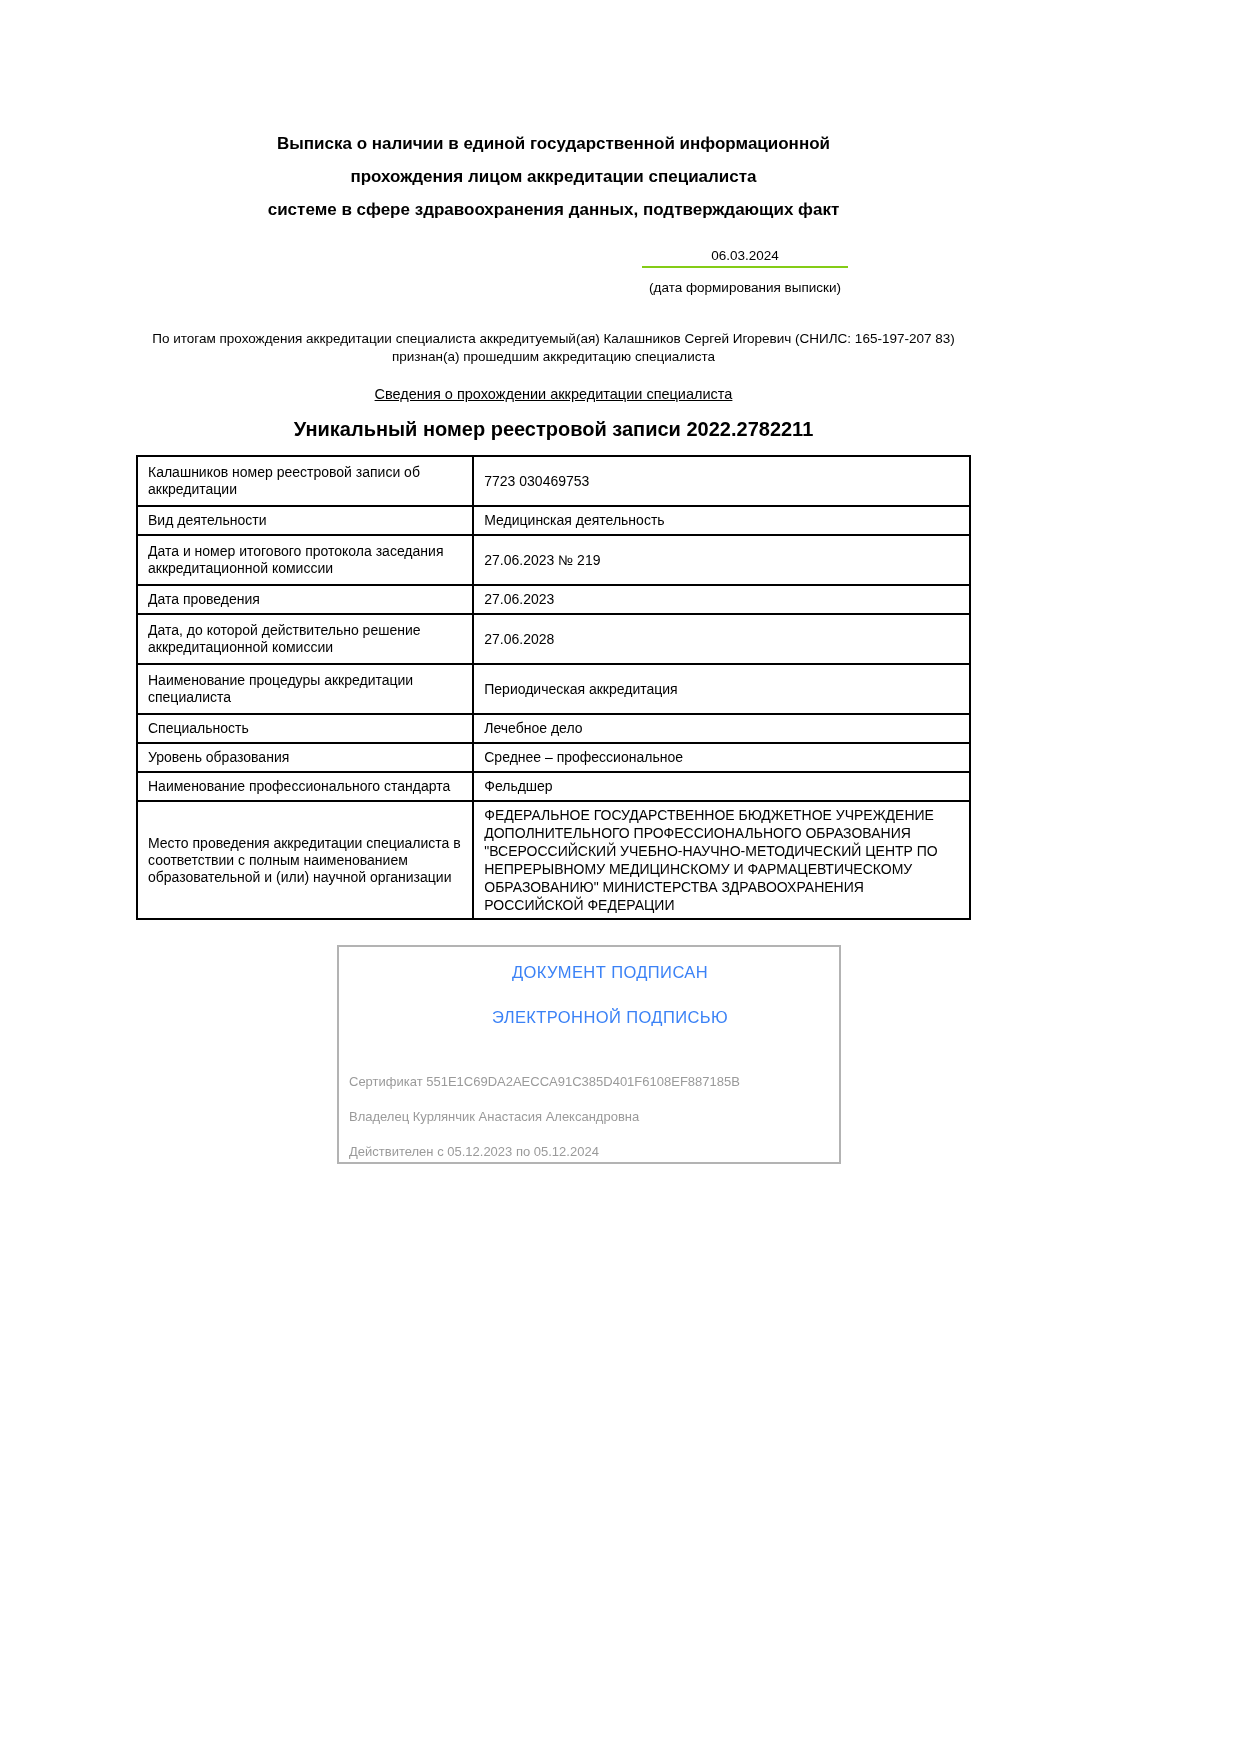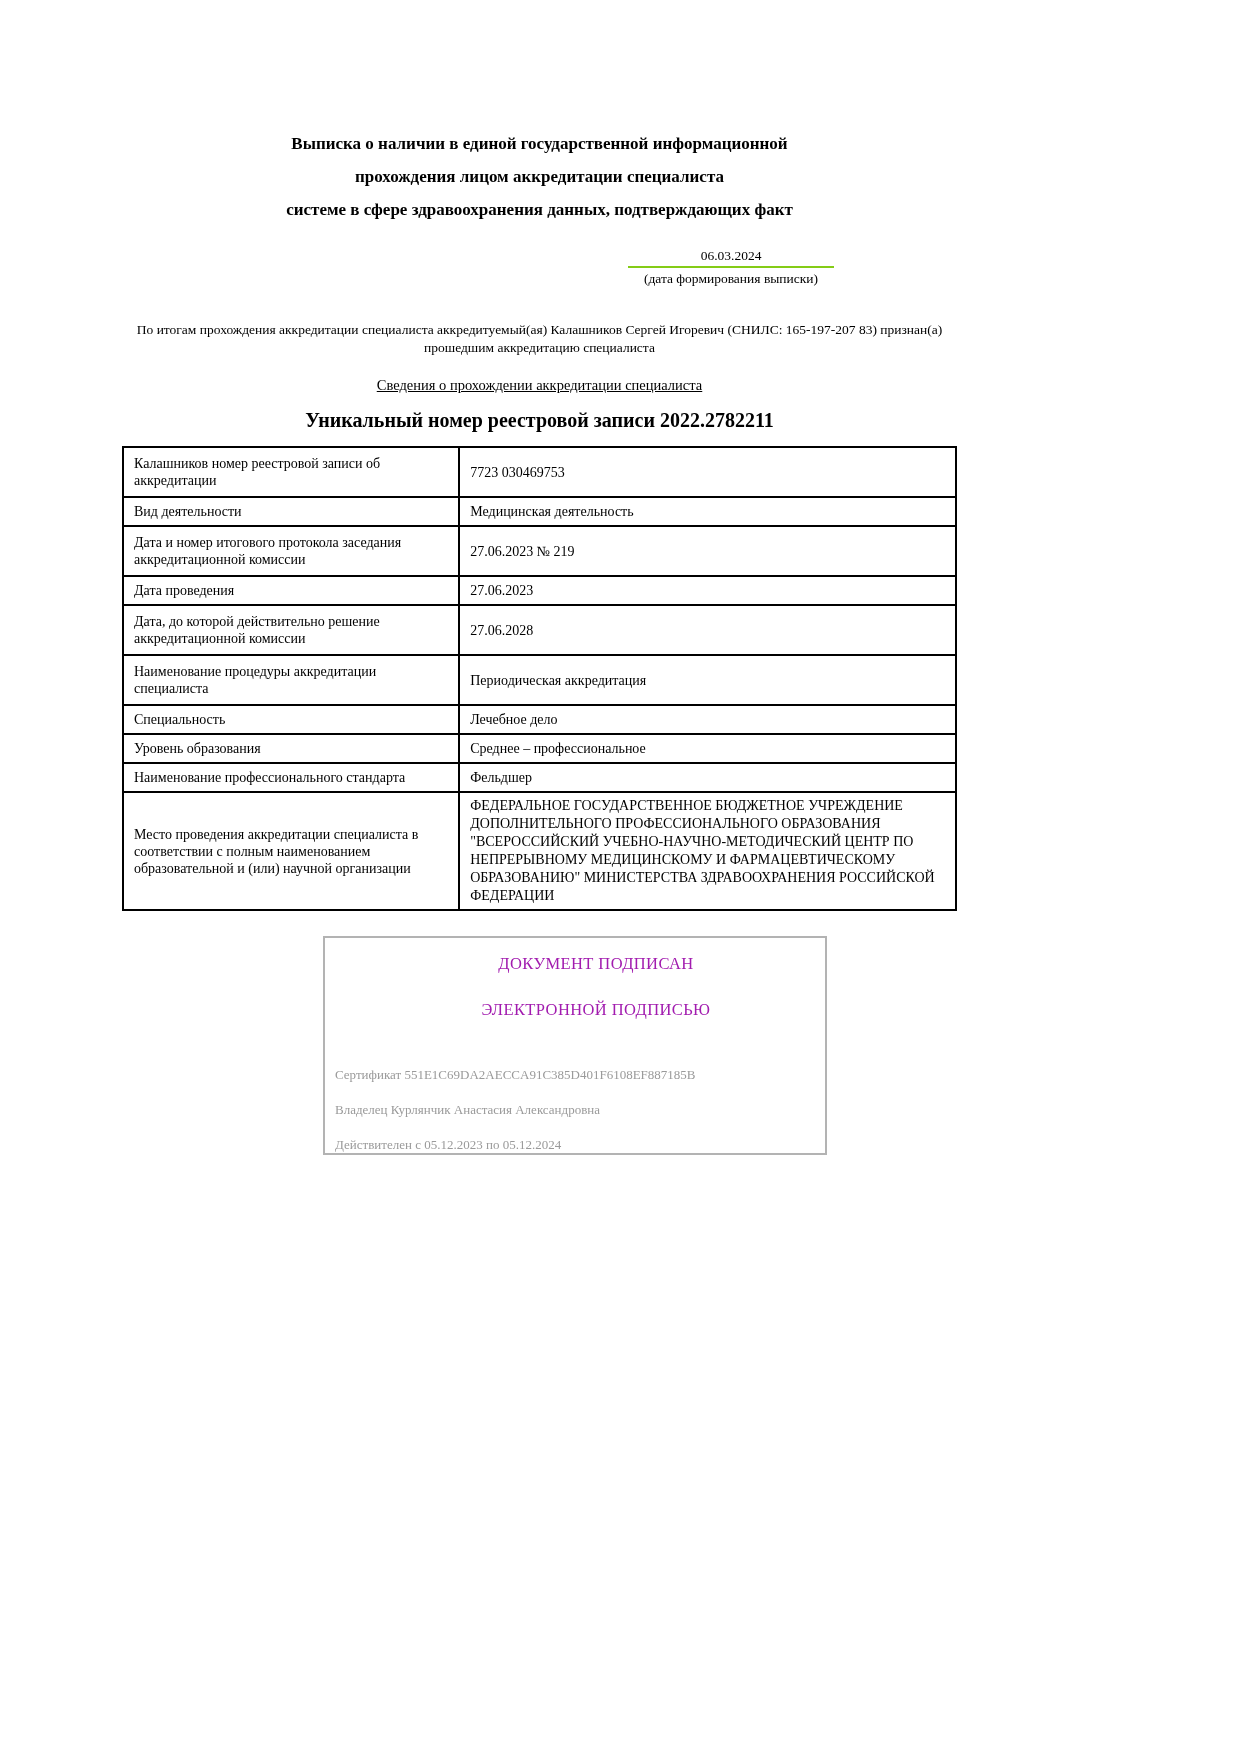--- a/index.html
+++ b/index.html
@@ -13,24 +13,23 @@
   }
   .page {
     position: relative;
     width: 1240px;
     height: 1755px;
     background: #ffffff;
     overflow: hidden;
   }
   .content {
     position: absolute;
-    left: 122px;
+    left: 136px;
     top: 0;
     width: 835px;
-    font-family: Liberation Serif, serif;
   }
   .doc-title {
     margin-top: 127px;
     text-align: center;
     font-weight: bold;
     font-size: 17px;
     line-height: 33px;
   }
   .date-block {
     margin-top: 22px;
@@ -39,21 +38,21 @@
     width: 206px;
     text-align: center;
     font-size: 13.5px;
   }
   .date-value {
     padding-bottom: 3px;
     border-bottom: 2px solid #84cc16;
     line-height: 15px;
   }
   .date-caption {
-    padding-top: 3px;
+    padding-top: 12px;
     line-height: 15px;
   }
   .intro {
     margin-top: 35px;
     text-align: center;
     font-size: 13.5px;
     line-height: 17.5px;
   }
   .section-heading {
     margin-top: 20px;
@@ -91,21 +90,21 @@
     position: relative;
     margin-top: 25px;
     margin-left: 201px;
     width: 504px;
     height: 219px;
     border: 2px solid #b3b3b3;
     background: #ffffff;
   }
   .sig-title {
     text-align: center;
-    color: #a21caf;
+    color: #3b82f6;
     font-size: 16.5px;
     letter-spacing: 0.4px;
     padding-left: 42px;
   }
   .sig-title-1 { margin-top: 16px; }
   .sig-title-2 { margin-top: 26px; }
   .sig-detail {
     margin-left: 10px;
     color: #9a9a9a;
     font-size: 13px;

